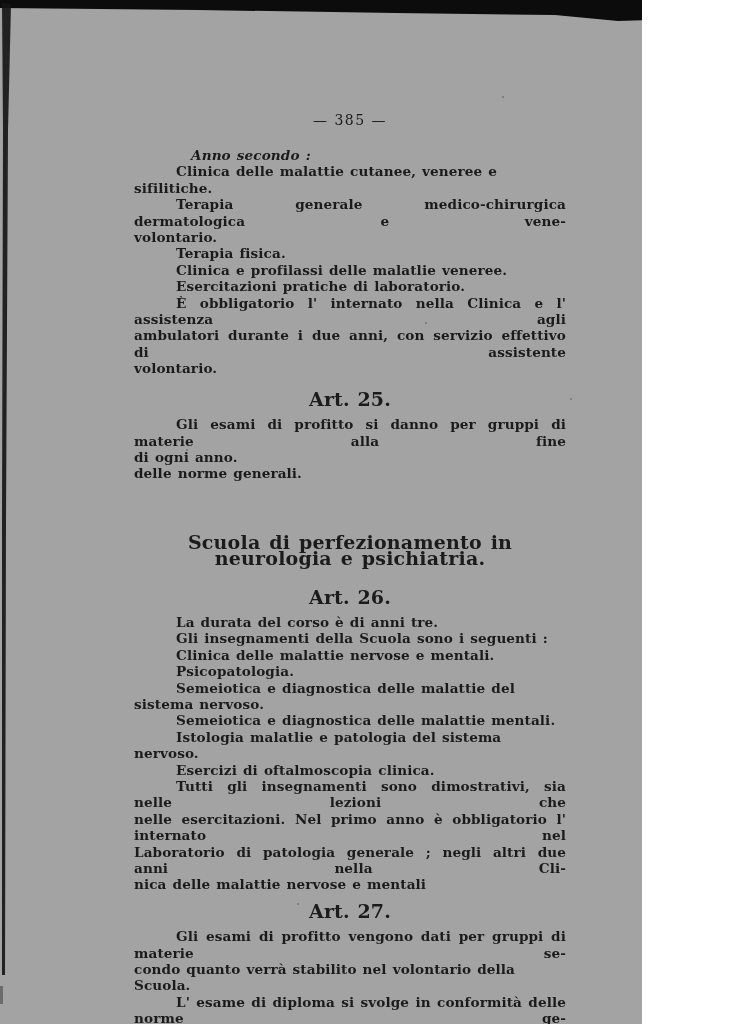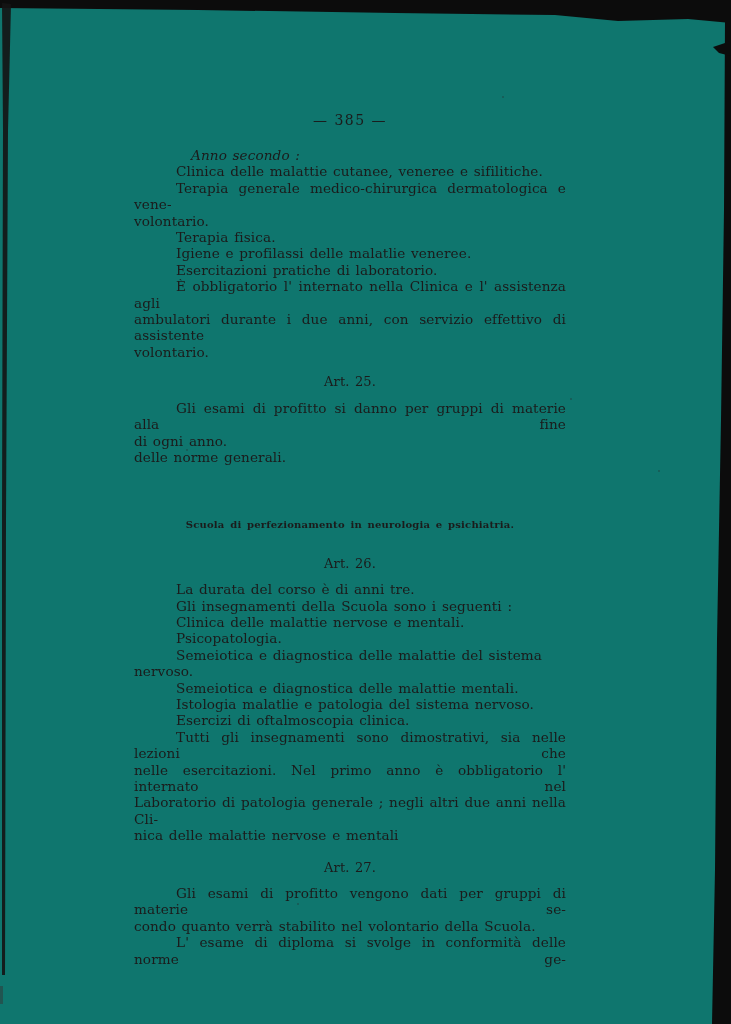--- a/index.html
+++ b/index.html
@@ -1,37 +1,37 @@
 <!DOCTYPE html>
 <html><head>
 <meta charset="utf-8">
 <style>
   html,body { margin:0; padding:0; background:#ffffff; }
   .page {
     position:relative;
-    width:731px; height:1024px;
-    background:#0f766e;
+    width:642px; height:1024px;
+    background:#a3a3a3;
     overflow:hidden;
     font-family:"DejaVu Serif", serif;
     color:#1b1b1b;
   }
   .edges { position:absolute; left:0; top:0; width:731px; height:1024px; pointer-events:none; }
   .text-block { position:absolute; left:134px; top:112px; width:432px; }
   .pagenum { text-align:center; font-size:14px; letter-spacing:1.5px; margin:0 0 19px 0; }
-  .ln { margin:0; line-height:16.4px; font-size:13.6px; word-spacing:1.2px; letter-spacing:0.1px; }
+  .ln { margin:0; line-height:16.4px; font-size:13.6px; word-spacing:1.2px; letter-spacing:0.1px;font-weight:bold; }
   .ind { text-indent:42px; }
   .ind-lg { text-indent:57px; }
   .it { font-style:italic; }
   .just { text-align:justify; text-align-last:justify; }
-  .art { margin-top:14px; margin-bottom:9px; text-align:center; font-size:13px; }
+  .art { margin-top:14px; margin-bottom:9px; text-align:center; font-size:19px; }
   .art26 { margin-top:22px; }
-  .art27 { margin-top:16px; }
+  .art27 { margin-top:10px; }
   .school-heading {
     margin-top:52px; text-align:center; font-weight:bold;
-    font-size:10px; word-spacing:2px; letter-spacing:0.2px;
+    font-size:19px; word-spacing:2px; letter-spacing:0.2px;
   }
   .tutti { margin-top:0; }
   .speck { position:absolute; width:2px; height:2px; border-radius:50%; background:rgba(40,40,40,0.4); }
 </style>
 </head>
 <body>
 
 <div class="page">
 
   <svg class="edges" viewBox="0 0 731 1024" xmlns="http://www.w3.org/2000/svg">
@@ -50,21 +50,21 @@
   <div class="speck" style="left:297px; top:903px;"></div>
 
   <div class="text-block">
     <p class="pagenum">— 385 —</p>
 
     <p class="ln ind-lg it">Anno secondo :</p>
     <p class="ln ind">Clinica delle malattie cutanee, veneree e sifilitiche.</p>
     <p class="ln ind just">Terapia generale medico-chirurgica dermatologica e vene-</p>
     <p class="ln">volontario.</p>
     <p class="ln ind">Terapia fisica.</p>
-    <p class="ln ind">Igiene e profilassi delle malatlie veneree.</p>
+    <p class="ln ind">Clinica e profilassi delle malatlie veneree.</p>
     <p class="ln ind">Esercitazioni pratiche di laboratorio.</p>
     <p class="ln ind just">È obbligatorio l' internato nella Clinica e l' assistenza agli</p>
     <p class="ln just">ambulatori durante i due anni, con servizio effettivo di assistente</p>
     <p class="ln">volontario.</p>
 
     <p class="ln art">Art. 25.</p>
     <p class="ln ind just">Gli esami di profitto si danno per gruppi di materie alla fine</p>
     <p class="ln">di ogni anno.</p>
     <p class="ln">delle norme generali.</p>
 

